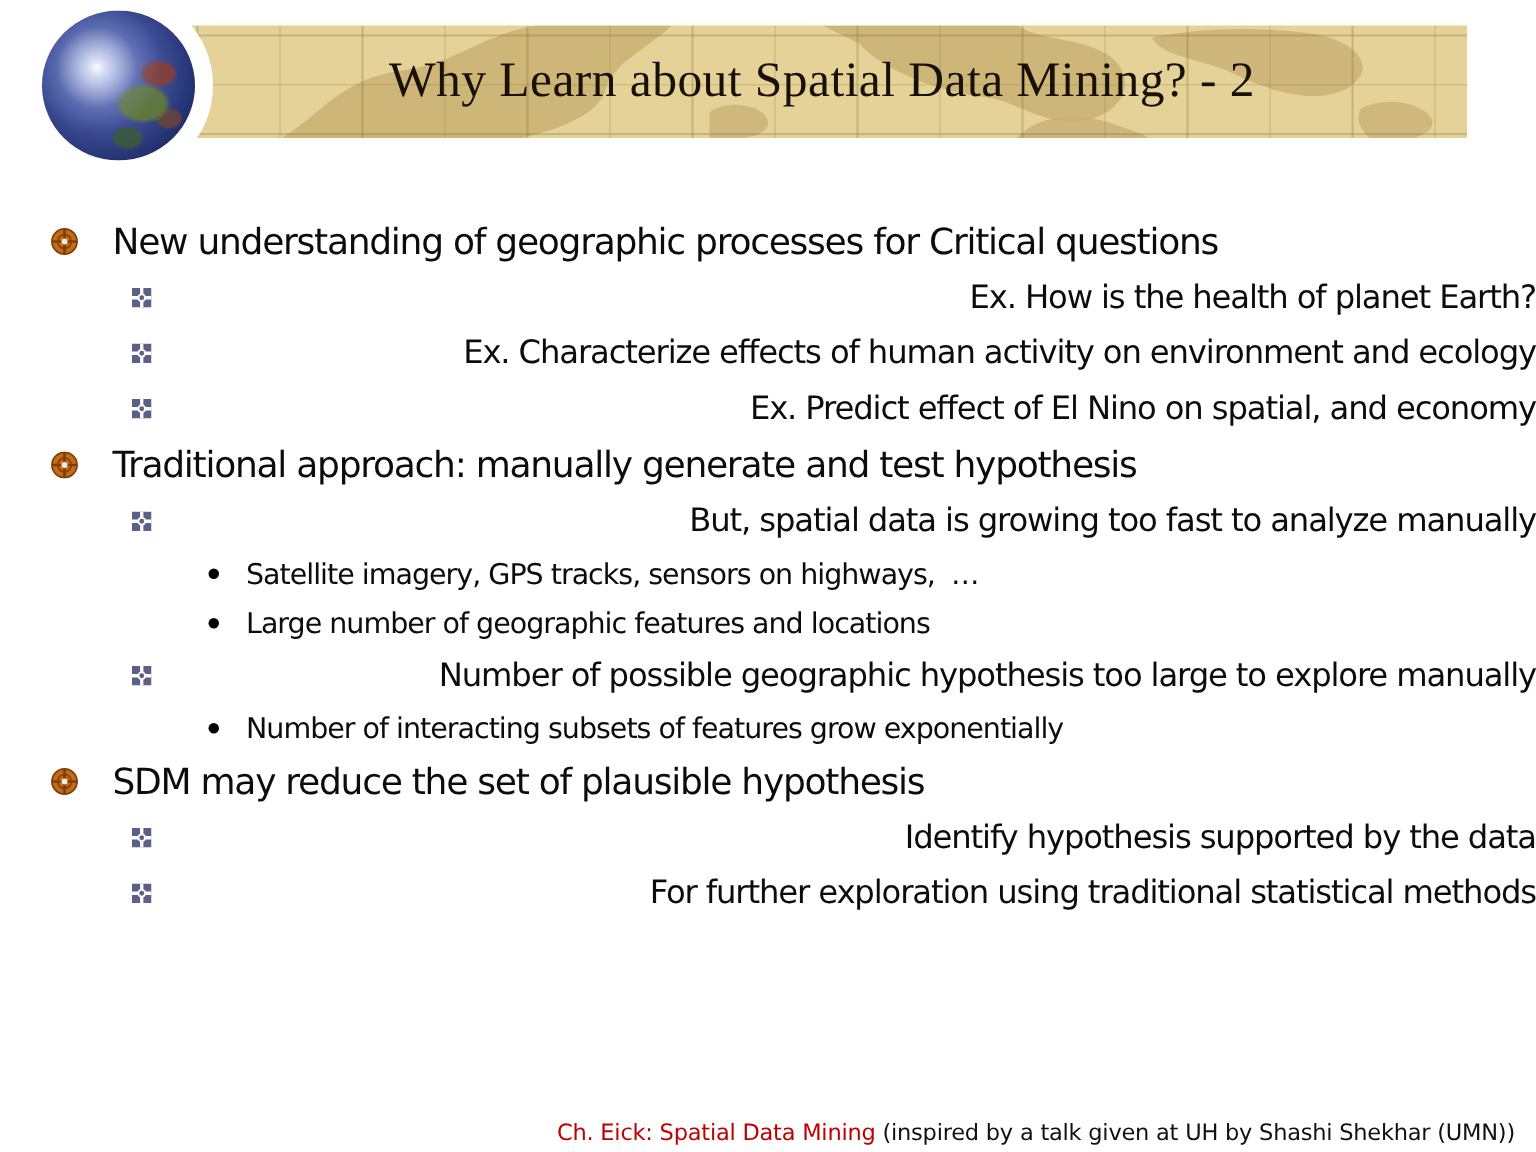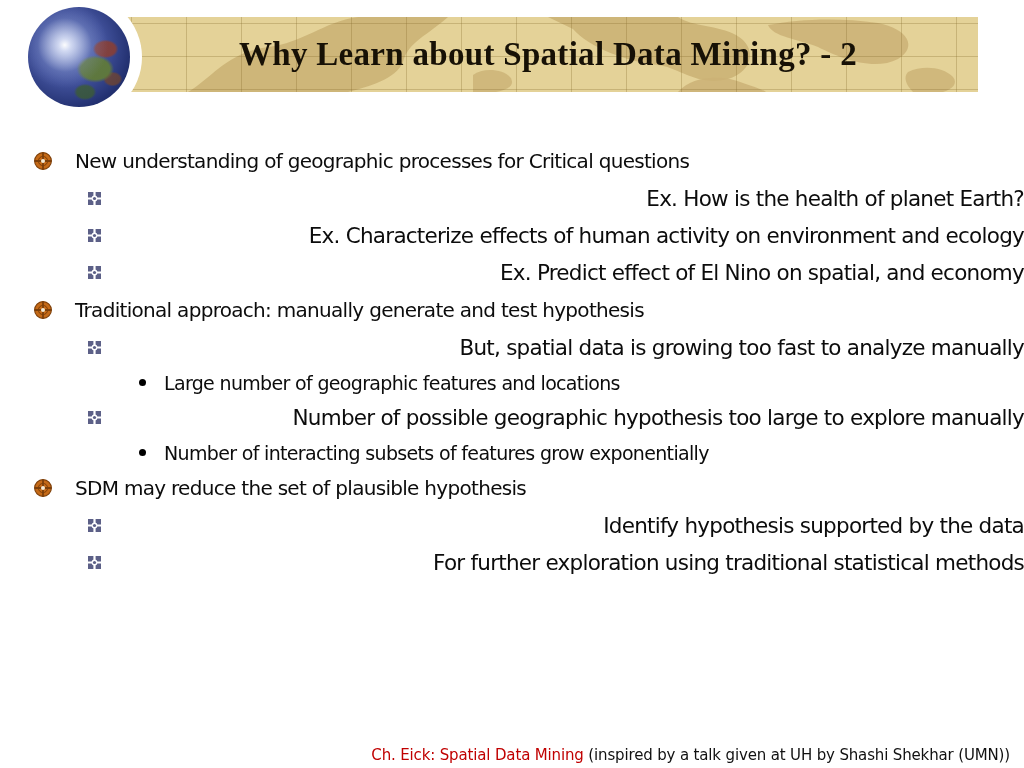--- a/index.html
+++ b/index.html
@@ -21,21 +21,21 @@
     position:absolute;inset:0;
     background-image:
       repeating-linear-gradient(to right, rgba(133,106,44,0.30) 0 1px, transparent 1px 55px),
       repeating-linear-gradient(to bottom, rgba(133,106,44,0.30) 0 1px, transparent 1px 33px);
     background-position:13px 6px;
   }
   .title{
     position:absolute;inset:0;margin:0;
     display:flex;align-items:center;justify-content:center;
     font-family:"Liberation Serif","DejaVu Serif",serif;
-    font-weight:bold;font-size:33px;letter-spacing:0.3px;
+    font-weight:normal;font-size:33px;letter-spacing:0.3px;
     color:#171106;z-index:3;
   }
 
   
   .notch{
     position:absolute;left:16px;top:-6px;width:126px;height:126px;border-radius:50%;
     background:#ffffff;z-index:2;
   }
   .globe{
     position:absolute;left:28px;top:7px;width:102px;height:100px;border-radius:50%;
@@ -47,21 +47,21 @@
       radial-gradient(ellipse 15px 11px at 56% 85%, rgba(60,92,52,0.8) 0 55%, rgba(60,92,52,0) 75%),
       radial-gradient(ellipse 13px 10px at 83% 72%, rgba(120,70,40,0.7) 0 55%, rgba(120,70,40,0) 75%),
       radial-gradient(circle at 40% 40%, #7285c5 0%, #41519b 42%, #233171 72%, #101c4c 100%);
   }
 
   
   .content{position:absolute;left:0;top:142px;width:1024px;z-index:1;}
   .bullet-line{display:flex;align-items:center;color:#0c0c0c;}
   .bullet-line .text{white-space:pre;letter-spacing:-0.035em;}
   .marker{display:flex;align-items:center;flex:none;}
-  .level-1{height:38px;font-size:20px;}
+  .level-1{height:38px;font-size:24px;}
   .level-2{height:37px;font-size:21.5px;justify-content:space-between;}
   .level-3{height:33px;font-size:19px;}
   .level-1 .marker{margin-left:34px;width:41px;}
   .level-2 .marker{margin-left:88px;width:31px;}
   .level-3 .marker{margin-left:139px;width:25px;}
   .b1,.b2,.b3{display:none;}
   .level-1 .b1{display:block;}
   .level-2 .b2{display:block;}
   .level-3 .b3{display:block;}
   .dot{width:7px;height:7px;border-radius:50%;background:#000;}
@@ -173,20 +173,27 @@
             <rect width="13" height="13" style="fill:var(--bullet2,#5c6087)"></rect>
             <path d="M6.5 0 V13 M0 6.5 H13" stroke="#ffffff" stroke-width="2.2"></path>
             <circle cx="6.5" cy="6.5" r="2.9" fill="#ffffff"></circle>
             <circle cx="6.5" cy="6.5" r="1.6" style="fill:var(--bullet2,#5c6087)"></circle>
           </svg>
 
         </span>
         <span class="text">But, spatial data is growing too fast to analyze manually</span>
       </div>
 
+      <div class="bullet-line level-3">
+        <span class="marker">
+
+          <span class="b3 dot"></span>
+        </span>
+        <span class="text">Satellite imagery, GPS tracks, sensors on highways,  …</span>
+      </div>
 
       <div class="bullet-line level-3">
         <span class="marker">
 
           <span class="b3 dot"></span>
         </span>
         <span class="text">Large number of geographic features and locations</span>
       </div>
 
       <div class="bullet-line level-2">

